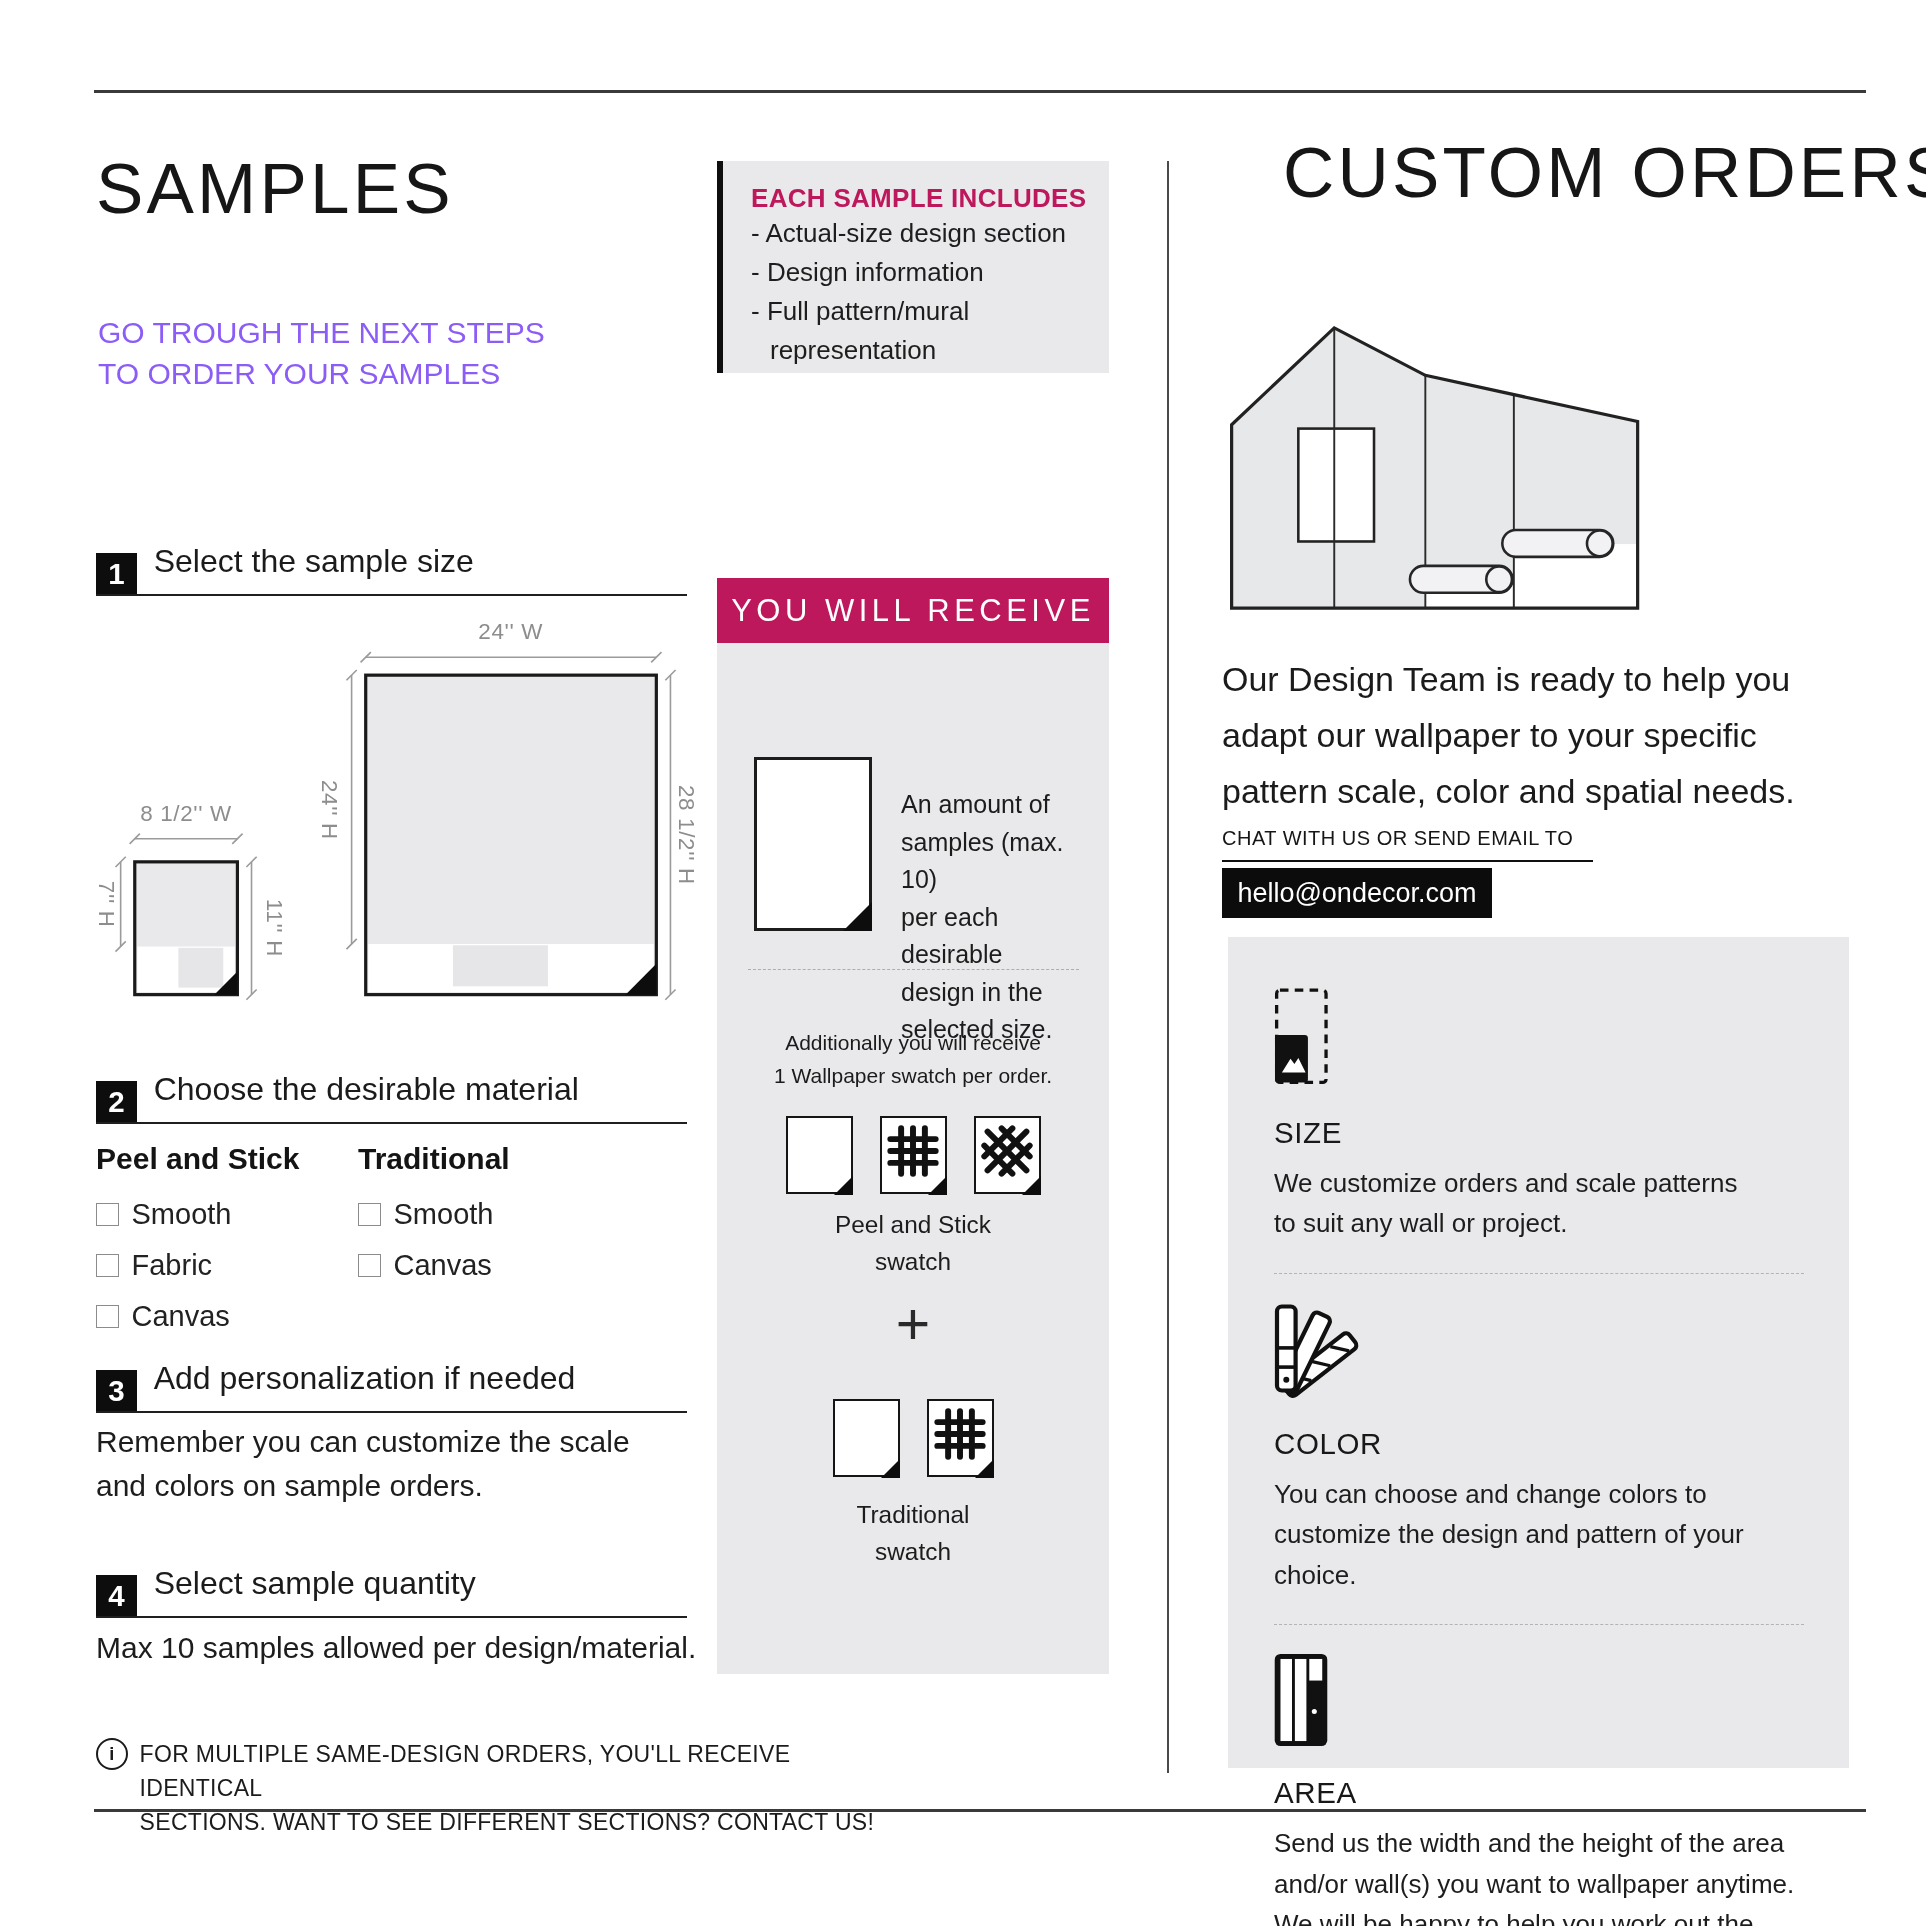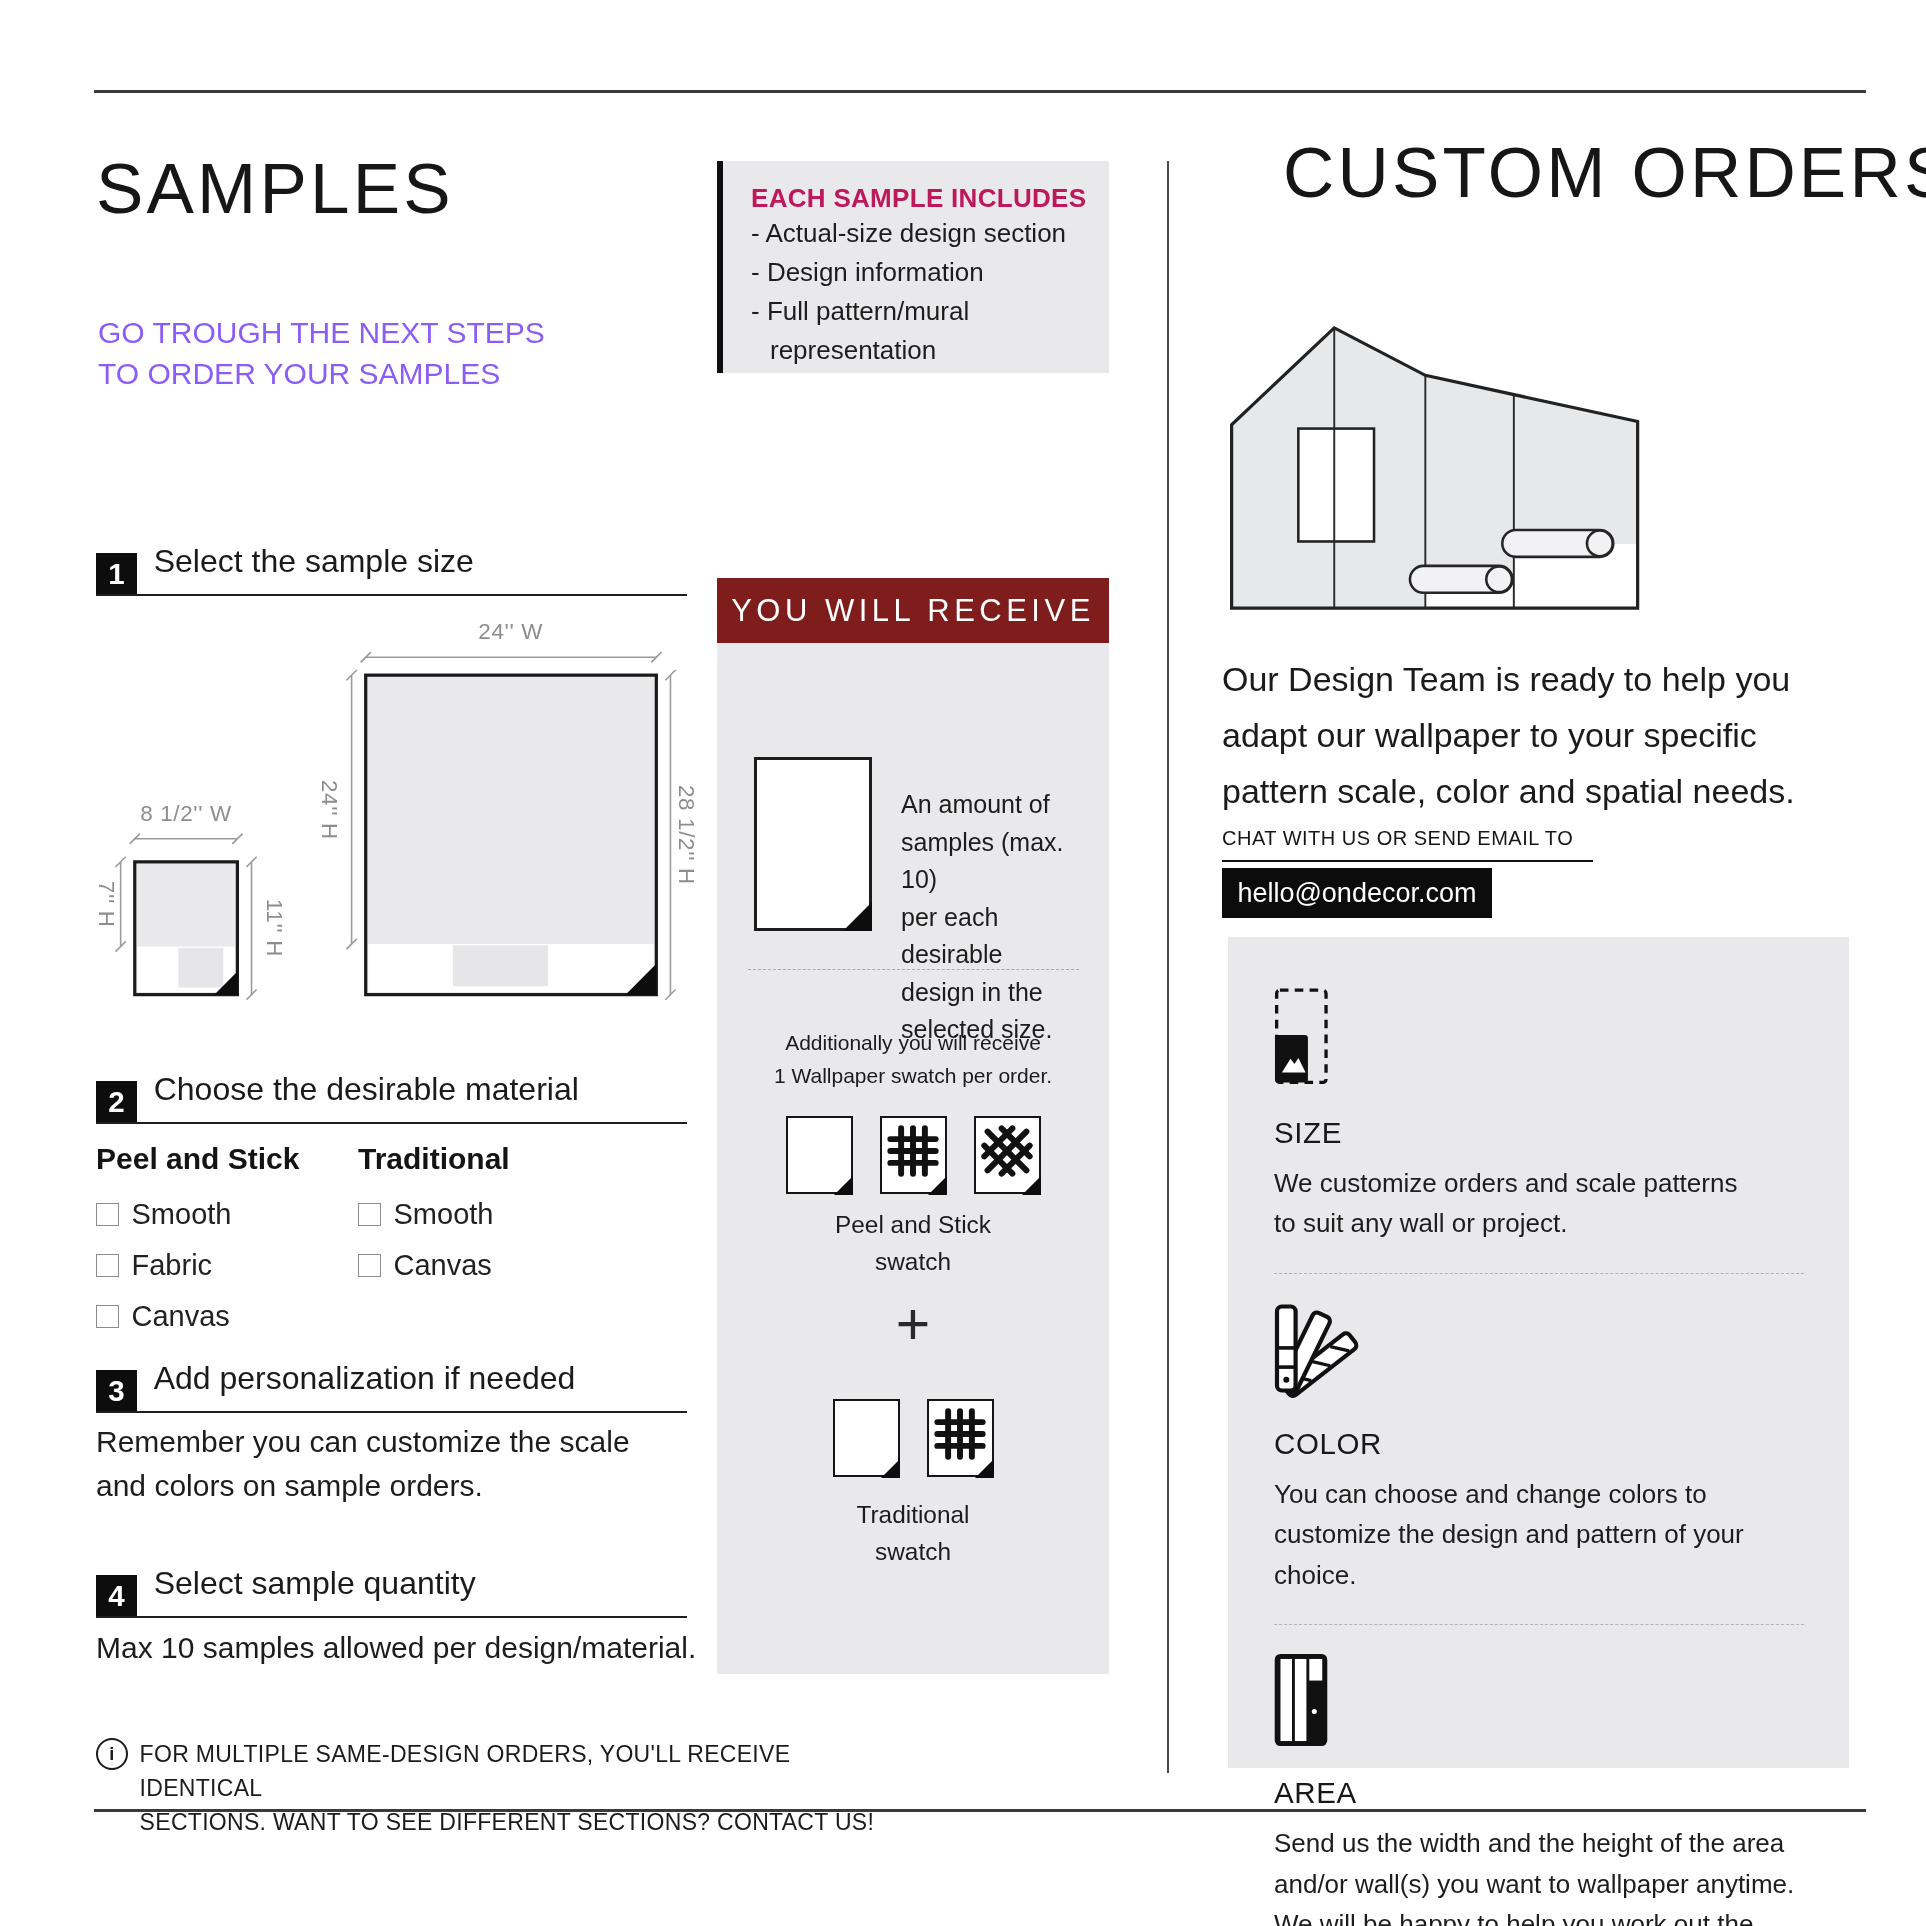--- a/index.html
+++ b/index.html
@@ -28,21 +28,21 @@
   .note{position:absolute;left:96px;top:1737px;width:803px;display:flex;gap:11.6px;font-size:23px;
         line-height:1.48;letter-spacing:0.3px;color:#1b1b1b;white-space:pre-line;}
   .note .i-circle{width:28px;height:28px;border:2.6px solid #1b1b1b;border-radius:50%;flex:0 0 auto;
         display:flex;align-items:center;justify-content:center;font-size:18px;font-weight:700;margin-top:1.3px;}
   
   .includes{position:absolute;left:717px;top:161px;width:392px;height:212px;background:#e9e9eb;
         border-left:6.4px solid #0f0f0f;box-sizing:border-box;padding:22px 19px 0 28px;}
   .includes .t{font-size:26px;font-weight:700;letter-spacing:0.3px;color:#be185d;}
   .includes .item{font-size:26px;line-height:1.5;padding-left:19px;text-indent:-19px;color:#1d1d1d;}
   
-  .banner{position:absolute;left:717px;top:578px;width:392px;height:65px;background:#7f1d1d;
+  .banner{position:absolute;left:717px;top:578px;width:392px;height:65px;background:#be185d;
         color:#ffffff;display:flex;align-items:center;justify-content:center;font-size:31px;letter-spacing:4.5px;white-space:nowrap;}
   .receive{position:absolute;left:717px;top:643px;width:392px;height:1031px;background:#e9e9eb;}
   .page-icon{position:absolute;left:37px;top:114px;width:112px;height:168px;background:#ffffff;border:3.2px solid #1c1c1c;}
   .fold::after{content:"";position:absolute;right:-3.2px;bottom:-3.2px;width:0;height:0;
         border-left:29.5px solid transparent;border-bottom:29.5px solid #0d0d0d;}
   .amount{position:absolute;left:184px;top:143px;width:205px;font-size:25px;line-height:1.5;white-space:pre-line;color:#1c1c1c;}
   .dashline{border-top:1.9px dashed #adadad;}
   .mid-dash{position:absolute;left:31px;top:326px;width:331px;}
   .additional{position:absolute;left:13px;top:384px;width:366px;text-align:center;font-size:21px;line-height:1.55;white-space:pre-line;color:#1b1b1b;}
   .swatch-row{position:absolute;left:0;width:392px;display:flex;justify-content:center;gap:27px;}

